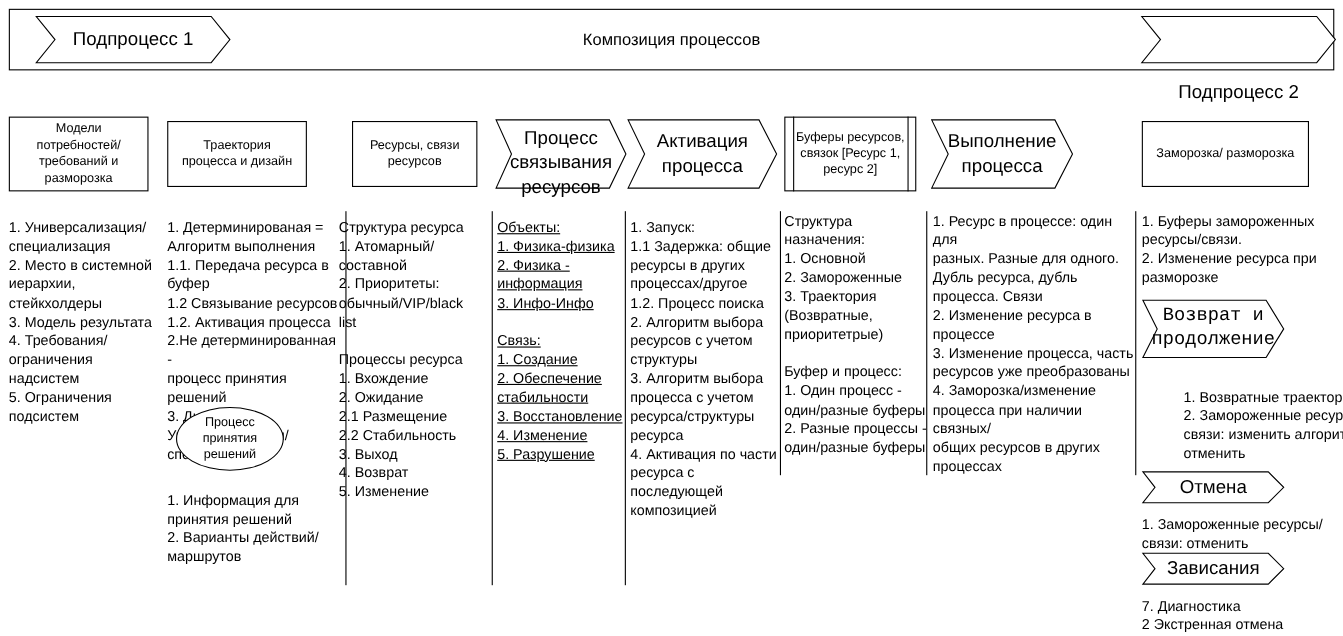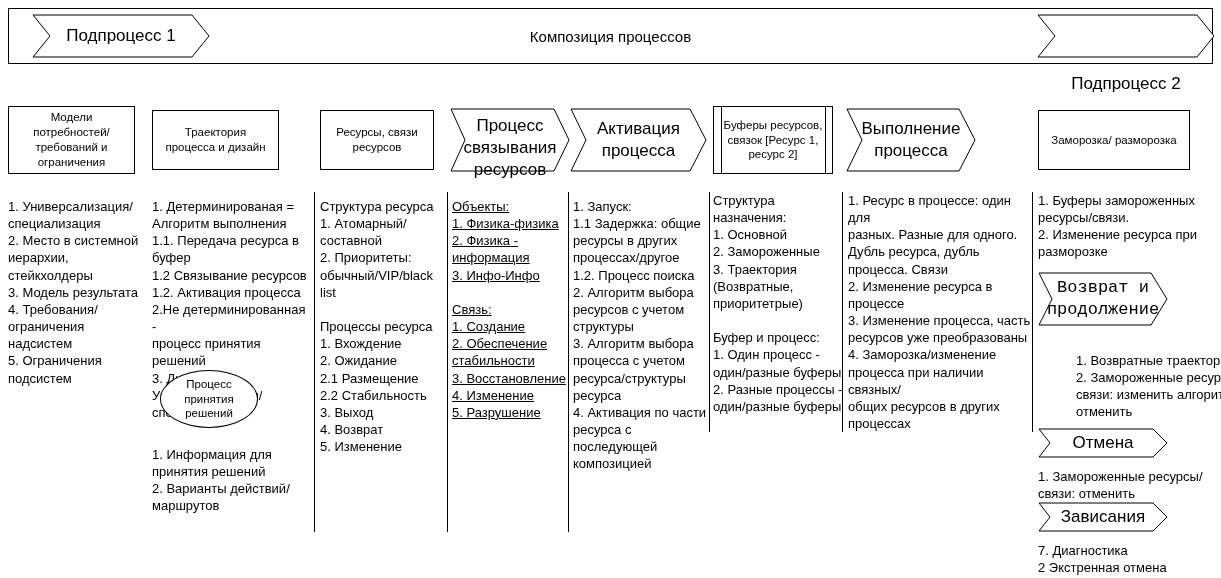--- a/index.html
+++ b/index.html
@@ -93,21 +93,21 @@
 <div class="abs" id="header-title">Композиция процессов</div>
 
 <svg class="shape-svg" style="left:1037px; top:14px;" width="178" height="44">
   <polygon points="1,1 160,1 177,22 160,43 1,43 18,22" fill="#ffffff" stroke="#000000" stroke-width="1"></polygon>
 </svg>
 <div class="shape-label" style="left:1037px; top:14px; width:178px; height:52px;margin-top:44px;">Подпроцесс 2</div>
 
 <div class="box" style="left:8px; top:106px; width:127px; height:68px;">Модели
 потребностей/
 требований и
-ограничения</div>
+разморозка</div>
 <div class="txtblock" style="left:8px; top:198px; width:140px;">1. Универсализация/
 специализация
 2. Место в системной
 иерархии, стейкхолдеры
 3. Модель результата
 4. Требования/
 ограничения надсистем
 5. Ограничения
 подсистем</div>
 
@@ -134,21 +134,21 @@
 
 <div class="divline" style="left:314px; top:192px; height:340px;"></div>
 <div class="divline" style="left:447px; top:192px; height:340px;"></div>
 <div class="divline" style="left:568px; top:192px; height:340px;"></div>
 <div class="divline" style="left:709px; top:192px; height:240px;"></div>
 <div class="divline" style="left:842px; top:192px; height:240px;"></div>
 <div class="divline" style="left:1032px; top:192px; height:240px;"></div>
 
 <div class="box" style="left:320px; top:110px; width:114px; height:60px;">Ресурсы, связи
 ресурсов</div>
-<div class="txtblock" style="left:320px; top:198px; width:125px;">Структура ресурса
+<div class="txtblock" style="left:308px; top:198px; width:125px;">Структура ресурса
 1. Атомарный/
 составной
 2. Приоритеты:
 обычный/VIP/black list
 
 Процессы ресурса
 1. Вхождение
 2. Ожидание
 2.1 Размещение
 2.2 Стабильность

